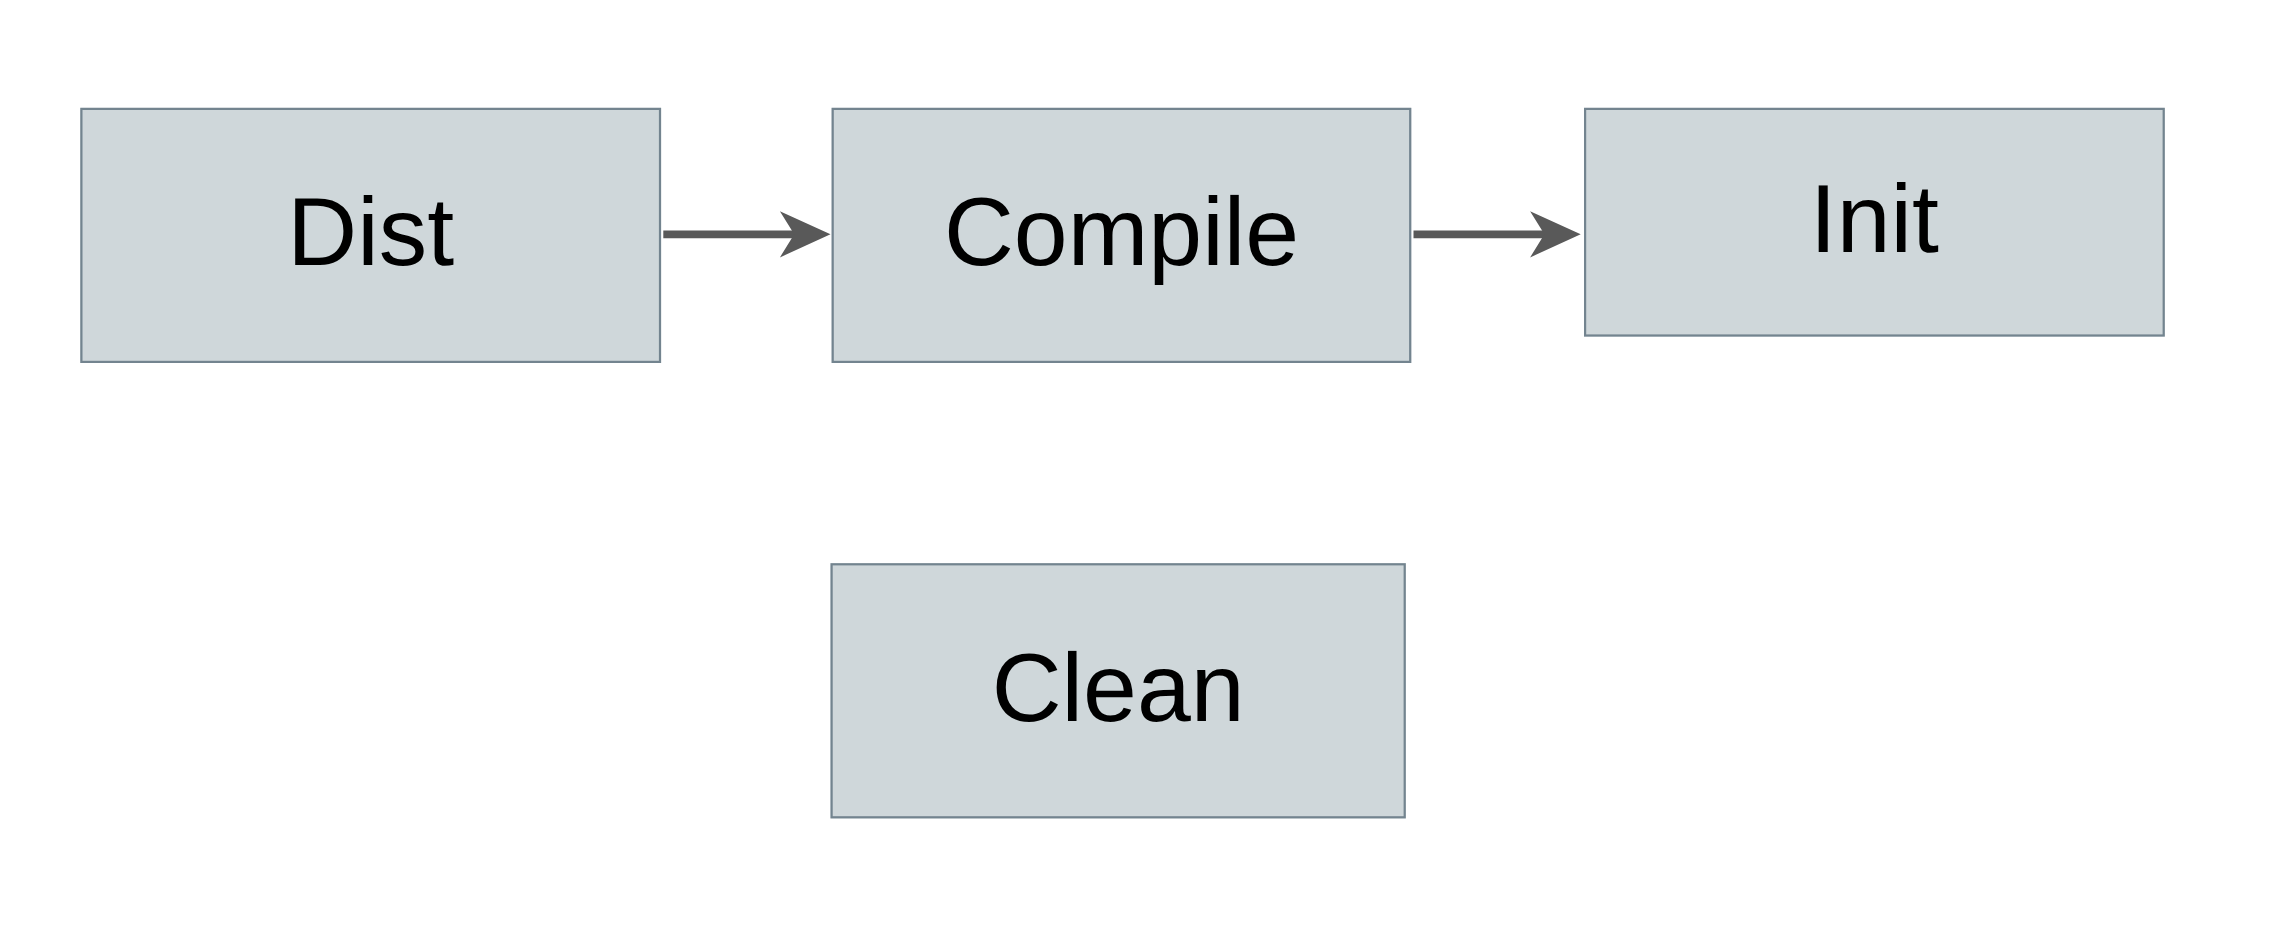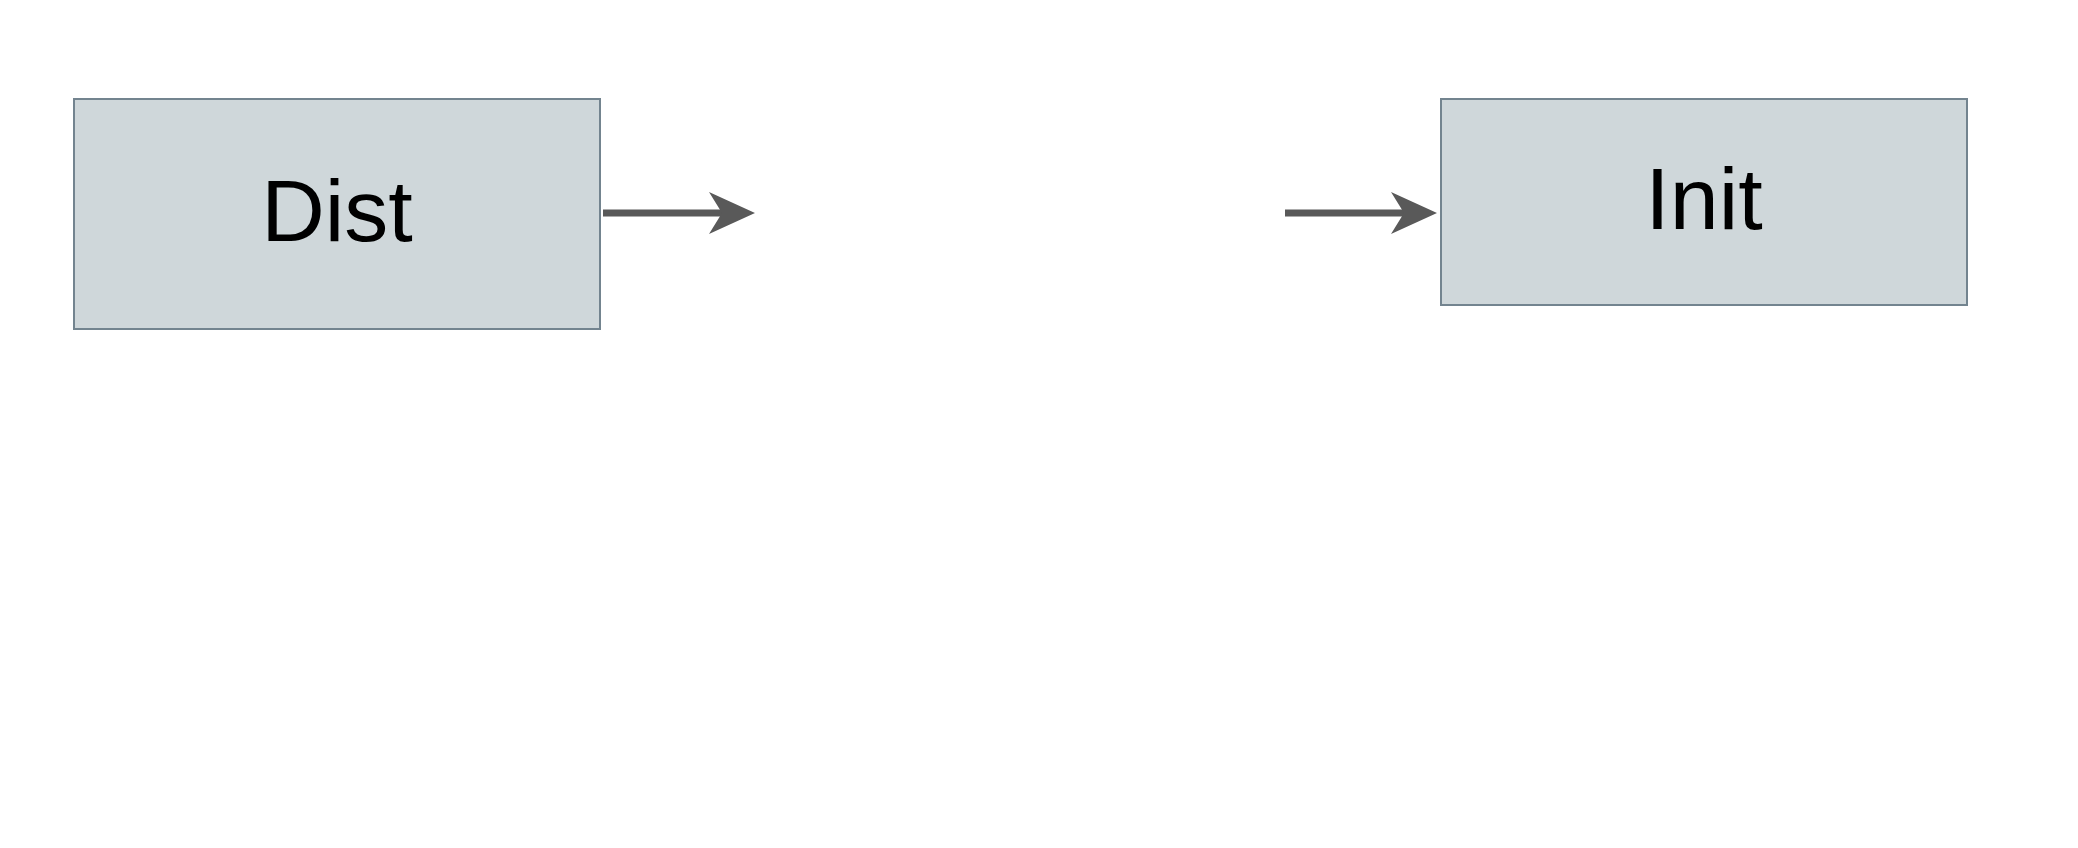--- a/index.html
+++ b/index.html
@@ -65,19 +65,25 @@
     <g>
       <line x1="1285" y1="213" x2="1406" y2="213"></line>
       <polygon points="1437,213 1391,192 1404,213 1391,234"></polygon>
     </g>
   </svg>
 
   <div class="node" id="node-dist">
     <span class="node-label">Dist</span>
   </div>
 
+  <div class="node" id="node-compile">
+    <span class="node-label">Compile</span>
+  </div>
 
   <div class="node" id="node-init">
     <span class="node-label">Init</span>
   </div>
 
+  <div class="node" id="node-clean">
+    <span class="node-label">Clean</span>
+  </div>
 
 </div>
 
 </body></html>

